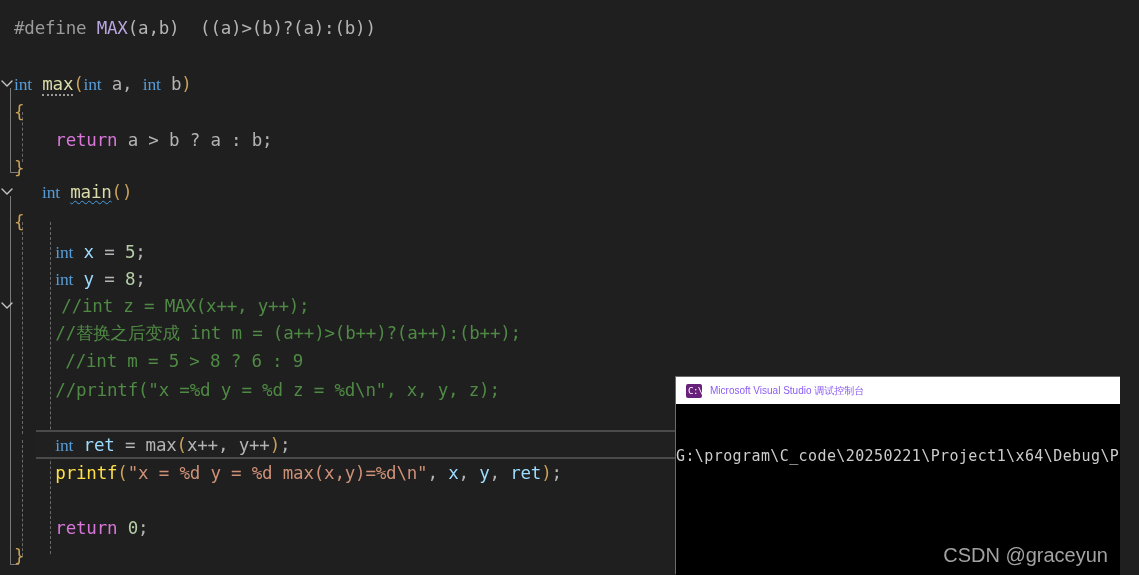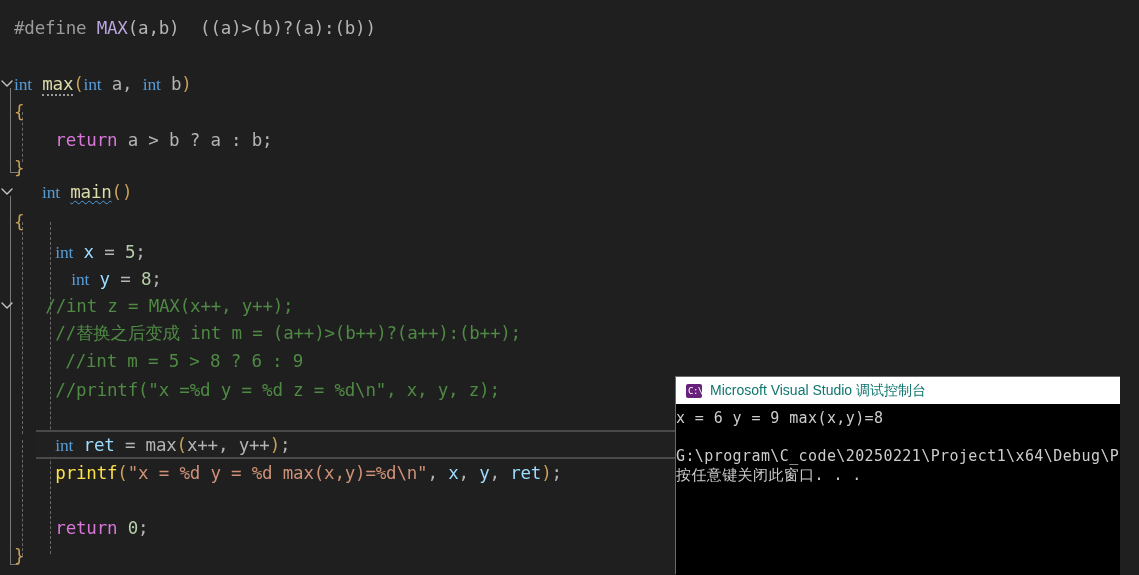--- a/index.html
+++ b/index.html
@@ -137,22 +137,22 @@
     position: absolute;
     left: 2px; top: 0px;
     font-family: "DejaVu Sans Mono", monospace;
     font-size: 9px;
     line-height: 14px;
     color: #ffffff;
     letter-spacing: -0.5px;
   }
   #console-title-text {
     font-family: "Liberation Sans", sans-serif;
-    font-size: 14px;
-    color: #0f766e;
+    font-size: 10px;
+    color: #8b5cf6;
     white-space: nowrap;
   }
   #console-body {
     position: relative;
     height: 171px;
     background: #000;
     padding: 0;
   }
   .console-line {
     position: absolute;
@@ -203,44 +203,43 @@
               <path d="M1 2 L6 7 L11 2" stroke="#c5c5c5" stroke-width="1.4" fill="none" stroke-linecap="round" stroke-linejoin="round"></path>
             </svg></div><div class="code-text" style="left: 14px;"><span class="t-kw">int</span><span class="t-plain"> </span><span class="dotted-fn">max</span><span class="t-paren">(</span><span class="t-kw">int</span><span class="t-plain"> a, </span><span class="t-kw">int</span><span class="t-plain"> b</span><span class="t-paren">)</span></div></div>
         <div class="code-line" style="top: 98px;"><div class="code-text" style="left: 14px;"><span class="t-paren">{</span></div></div>
         <div class="code-line" style="top: 126px;"><div class="code-text" style="left: 14px;"><span class="t-plain">    </span><span class="t-ctrl">return</span><span class="t-plain"> a &gt; b ? a : b;</span></div></div>
         <div class="code-line" style="top: 154px;"><div class="code-text" style="left: 14px;"><span class="t-paren">}</span></div></div>
         <div class="code-line" style="top: 178px;"><div class="fold"><svg width="12" height="9" viewBox="0 0 12 9">
               <path d="M1 2 L6 7 L11 2" stroke="#c5c5c5" stroke-width="1.4" fill="none" stroke-linecap="round" stroke-linejoin="round"></path>
             </svg></div><div class="code-text" style="left: 14px; margin-left: 28px;"><span class="t-kw">int</span><span class="t-plain"> </span><span class="squiggle-fn">main</span><span class="t-paren">()</span></div></div>
         <div class="code-line" style="top: 208px;"><div class="code-text" style="left: 14px;"><span class="t-paren">{</span></div></div>
         <div class="code-line" style="top: 238px;"><div class="code-text" style="left: 14px;"><span class="t-plain">    </span><span class="t-kw">int</span><span class="t-plain"> </span><span class="t-var">x</span><span class="t-plain"> = </span><span class="t-num">5</span><span class="t-plain">;</span></div></div>
-        <div class="code-line" style="top: 265px;"><div class="code-text" style="left: 30px;"><span class="t-plain">    </span><span class="t-kw">int</span><span class="t-plain"> </span><span class="t-var">y</span><span class="t-plain"> = </span><span class="t-num">8</span><span class="t-plain">;</span></div></div>
+        <div class="code-line" style="top: 265px;"><div class="code-text" style="left: 14px;"><span class="t-plain">    </span><span class="t-kw">int</span><span class="t-plain"> </span><span class="t-var">y</span><span class="t-plain"> = </span><span class="t-num">8</span><span class="t-plain">;</span></div></div>
         <div class="code-line" style="top: 292px;"><div class="fold"><svg width="12" height="9" viewBox="0 0 12 9">
               <path d="M1 2 L6 7 L11 2" stroke="#c5c5c5" stroke-width="1.4" fill="none" stroke-linecap="round" stroke-linejoin="round"></path>
-            </svg></div><div class="code-text" style="left: 4px;"><span class="t-cmt">    //int z = MAX(x++, y++);</span></div></div>
+            </svg></div><div class="code-text" style="left: 20px;"><span class="t-cmt">    //int z = MAX(x++, y++);</span></div></div>
         <div class="code-line" style="top: 319px;"><div class="code-text" style="left: 14px; text-align: right;"><span class="t-cmt">    //替换之后变成 int m = (a++)&gt;(b++)?(a++):(b++);</span></div></div>
         <div class="code-line" style="top: 347px;"><div class="code-text" style="left: 24px;"><span class="t-cmt">    //int m = 5 &gt; 8 ? 6 : 9</span></div></div>
         <div class="code-line" style="top: 376px;"><div class="code-text" style="left: 14px;"><span class="t-cmt">    //printf("x =%d y = %d z = %d\n", x, y, z);</span></div></div>
         <div class="code-line" style="top: 404px;"><div class="code-text" style="left: 14px;"></div></div>
         <div class="code-line" style="top: 431px;"><div class="code-text" style="left: 14px;"><span class="t-plain">    </span><span class="t-kw">int</span><span class="t-plain"> </span><span class="t-var">ret</span><span class="t-plain"> = </span><span class="t-plain">max</span><span class="t-paren">(</span><span class="t-plain">x++, y++</span><span class="t-paren">)</span><span class="t-plain">;</span></div></div>
         <div class="code-line" style="top: 459px;"><div class="code-text" style="left: 14px;"><span class="t-plain">    </span><span class="t-fn">printf</span><span class="t-paren">(</span><span class="t-str">"x = %d y = %d max(x,y)=%d\n"</span><span class="t-plain">, </span><span class="t-var">x</span><span class="t-plain">, </span><span class="t-var">y</span><span class="t-plain">, </span><span class="t-var">ret</span><span class="t-paren">)</span><span class="t-plain">;</span></div></div>
         <div class="code-line" style="top: 487px;"><div class="code-text" style="left: 14px;"></div></div>
         <div class="code-line" style="top: 514px;"><div class="code-text" style="left: 14px;"><span class="t-plain">    </span><span class="t-ctrl">return</span><span class="t-plain"> </span><span class="t-num">0</span><span class="t-plain">;</span></div></div>
         <div class="code-line" style="top: 542px;"><div class="code-text" style="left: 14px;"><span class="t-paren">}</span></div></div>
       </div>
   </div>
 
   <div id="console-window">
     <div id="console-titlebar">
       <div id="console-icon">
         <span>C:\</span>
       </div>
       <div id="console-title-text">Microsoft Visual Studio 调试控制台</div>
     </div>
     <div id="console-body">
-        <div class="console-line" style="top: 5px;">x = 6 y = 9 max(x,y)=8</div>
         <div class="console-line" style="top: 43px;">G:\program\C_code\20250221\Project1\x64\Debug\Project1.exe</div>
-        <div class="console-line" style="top: 62px;">按任意键关闭此窗口. . .</div>
       </div>
   </div>
 
+  <div id="watermark">CSDN @graceyun</div>
 
 </div>
 
 </body></html>

